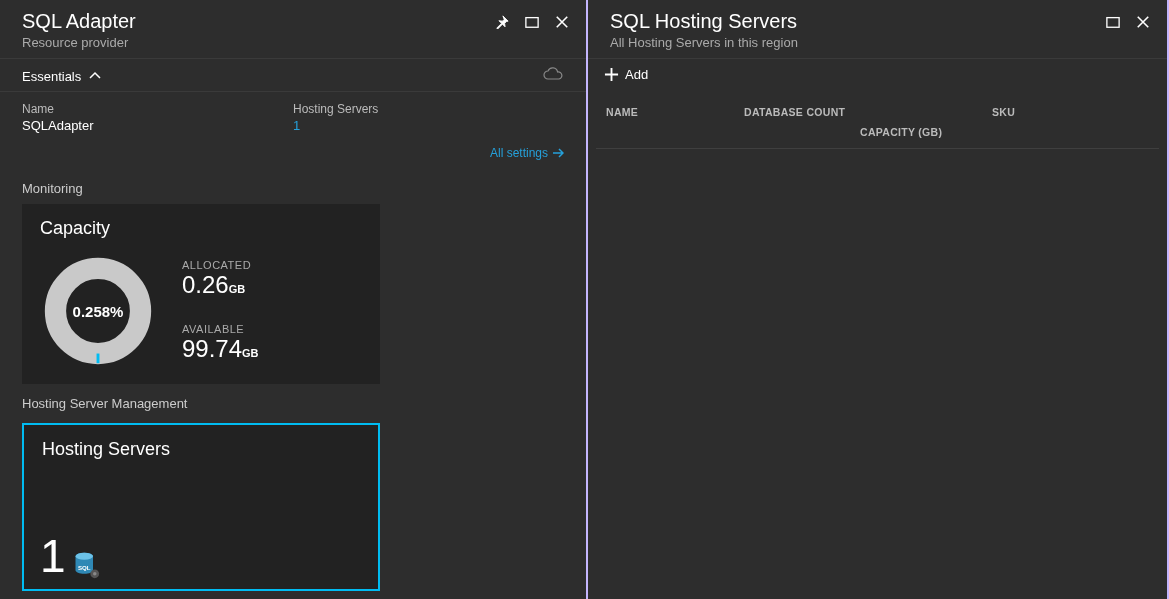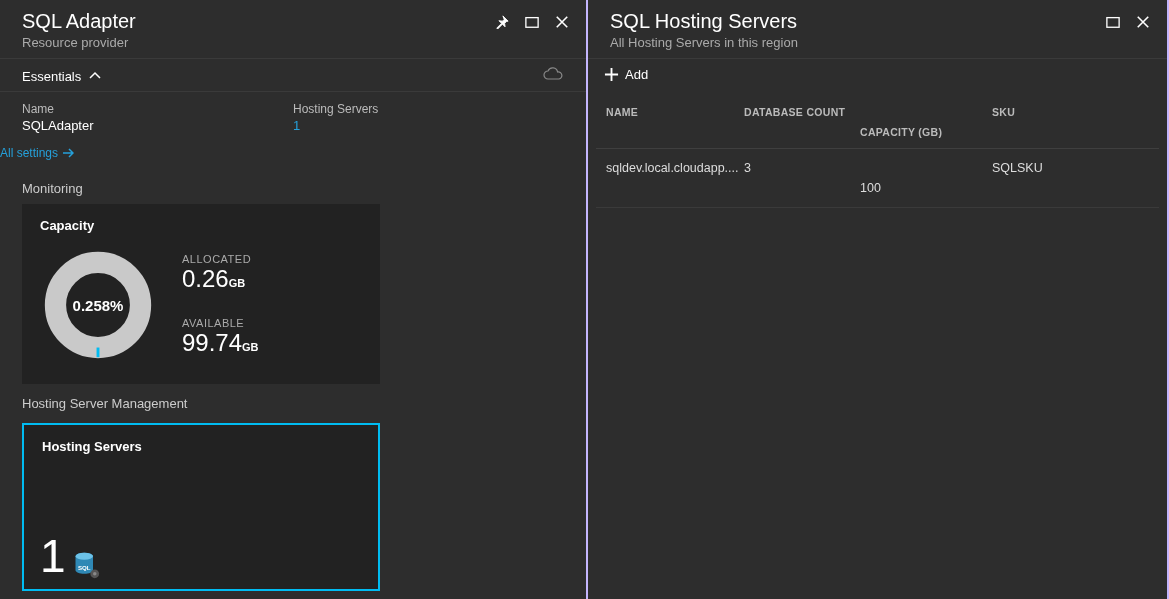--- a/index.html
+++ b/index.html
@@ -16,27 +16,27 @@
   .icon-btn svg { width: 14px; height: 14px; fill: #fff; stroke:#fff; }
   .essentials-bar { padding: 8px 22px 6px 22px; border-top: 1px solid #3a3a3a; border-bottom: 1px solid #3a3a3a; display:flex; align-items:center; justify-content:space-between; }
   .essentials-label { font-size: 13px; color:#fff; display:flex; align-items:center; gap:8px; cursor:pointer; }
   .chevron-up { width:12px; height:12px; }
   .cloud-icon { color:#888; }
   .essentials-body { padding: 10px 22px 6px 22px; display:flex; }
   .ess-col { flex:1; }
   .ess-field-label { font-size: 12px; color:#bbb; }
   .ess-field-value { font-size: 13px; color:#fff; margin-top:2px; }
   .ess-link { color:#25a0da; cursor:pointer; }
-  .all-settings-row { text-align:left; padding: 4px 22px 8px 0; }
+  .all-settings-row { text-align:right; padding: 4px 22px 8px 0; }
   .all-settings { font-size: 12px; color:#25a0da; cursor:pointer; display:inline-flex; align-items:center; gap:4px; }
   .all-settings svg { width:12px; height:12px; stroke:#25a0da; fill:none; }
   .section-label { font-size: 13px; color:#ccc; padding: 12px 22px 8px 22px; }
   .tile { background:#222; margin: 0 0 0 22px; padding: 14px 18px 18px 18px; }
   .tile.capacity { width: 358px; height: 180px; }
-  .tile-title { font-size: 13px; color:#fff; margin-bottom: 14px; font-weight: bold; }
+  .tile-title { font-size: 18px; color:#fff; margin-bottom: 14px; }
   .cap-body { display:flex; gap:26px; align-items:center; }
   .donut-wrap { position:relative; width:116px; height:116px; }
   .donut-center { position:absolute; inset:0; display:flex; align-items:center; justify-content:center; font-size:15px; font-weight:600; color:#fff; }
   .cap-stats { display:flex; flex-direction:column; gap:24px; }
   .stat-label { font-size:11px; letter-spacing:0.5px; color:#aaa; }
   .stat-val { font-size:24px; font-weight:300; color:#fff; display:flex; align-items:baseline; }
   .stat-unit { font-size:11px; font-weight:700; }
   .tile.hosting { width: 358px; height: 168px; border:2px solid #00bcf2; margin-top:4px; position:relative; cursor:pointer; }
   .hosting-count { position:absolute; left:16px; bottom:10px; display:flex; align-items:flex-end; gap:6px; }
   .big-num { font-size:46px; font-weight:300; color:#fff; line-height:1; }
@@ -196,21 +196,15 @@
       </div>
     </div>
 
     <div class="grid">
       <div class="grid-head">
         <div class="col-name">NAME</div>
         <div class="col-db">DATABASE COUNT</div>
         <div class="col-cap">CAPACITY (GB)</div>
         <div class="col-sku">SKU</div>
       </div>
-      <div class="grid-row">
-        <div class="col-name truncate">sqldev.local.cloudapp....</div>
-        <div class="col-db">3</div>
-        <div class="col-cap">100</div>
-        <div class="col-sku">SQLSKU</div>
-      </div>
     </div>
   </div>
 </div>
 
 </body></html>

